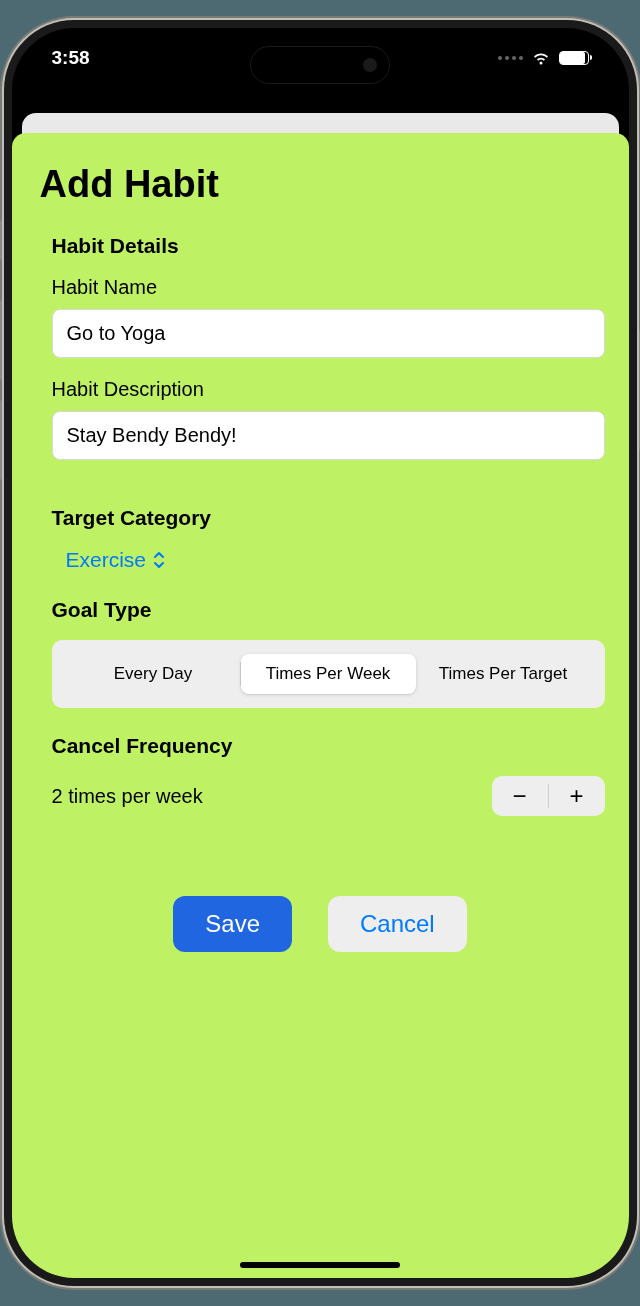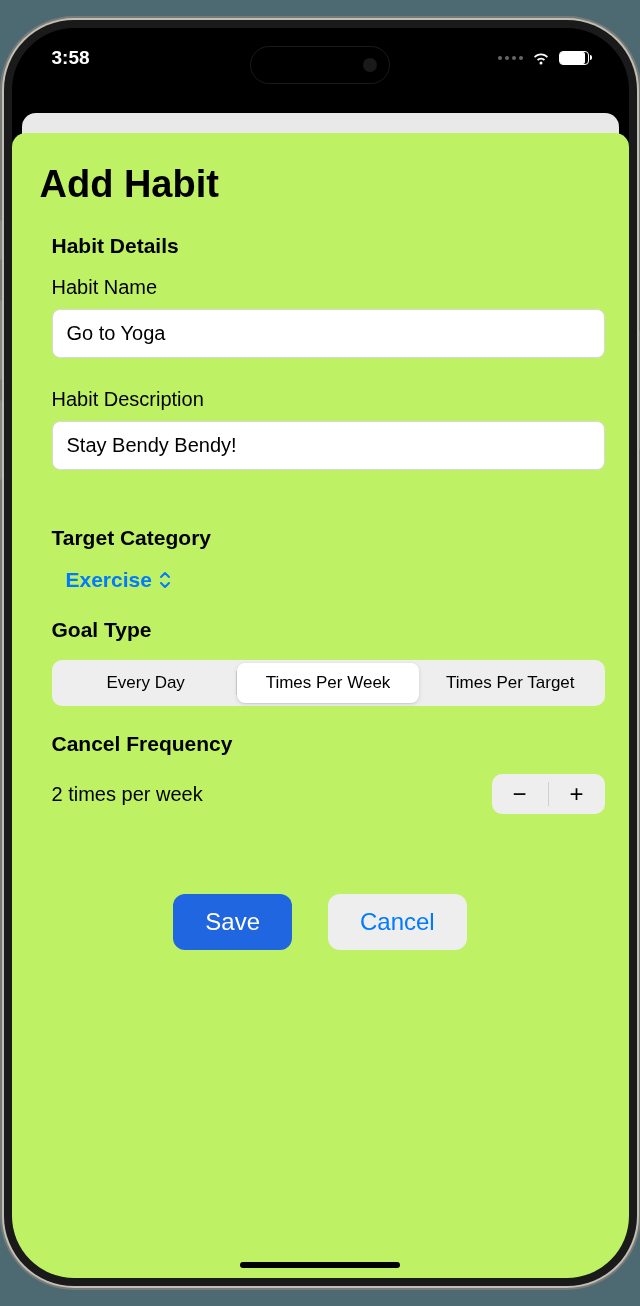--- a/index.html
+++ b/index.html
@@ -112,49 +112,49 @@
     }
     .text-input {
       width: 100%;
       border: 1px solid #d8d8d8;
       border-radius: 8px;
       padding: 12px 14px;
       font-size: 20px;
       font-family: inherit;
       outline: none;
       background: #fff;
-      margin-bottom: 30px;
+      margin-bottom: 20px;
     }
     .cursor-input { position: relative; }
     .cursor-line::after {
       content: '';
       position: absolute;
       width: 2px;
       height: 24px;
       background: #007aff;
       top: 13px;
       margin-left: 1px;
     }
     .picker {
       display: inline-flex;
       align-items: center;
       gap: 6px;
       color: #007aff;
       font-size: 21px;
-      font-weight: 700;
+      font-weight: 400;
       margin-left: 14px;
       cursor: pointer;
     }
     .chevrons { width: 14px; height: 18px; position: relative; }
     .chevrons svg { display: block; }
     .segmented {
       display: flex;
       background: #eeeeef;
       border-radius: 10px;
-      padding: 3px;
+      padding: 14px;
       gap: 0;
       margin-top: 8px;
     }
     .segment {
       flex: 1;
       text-align: center;
       padding: 10px 4px;
       font-size: 17px;
       border-radius: 8px;
       cursor: pointer;

